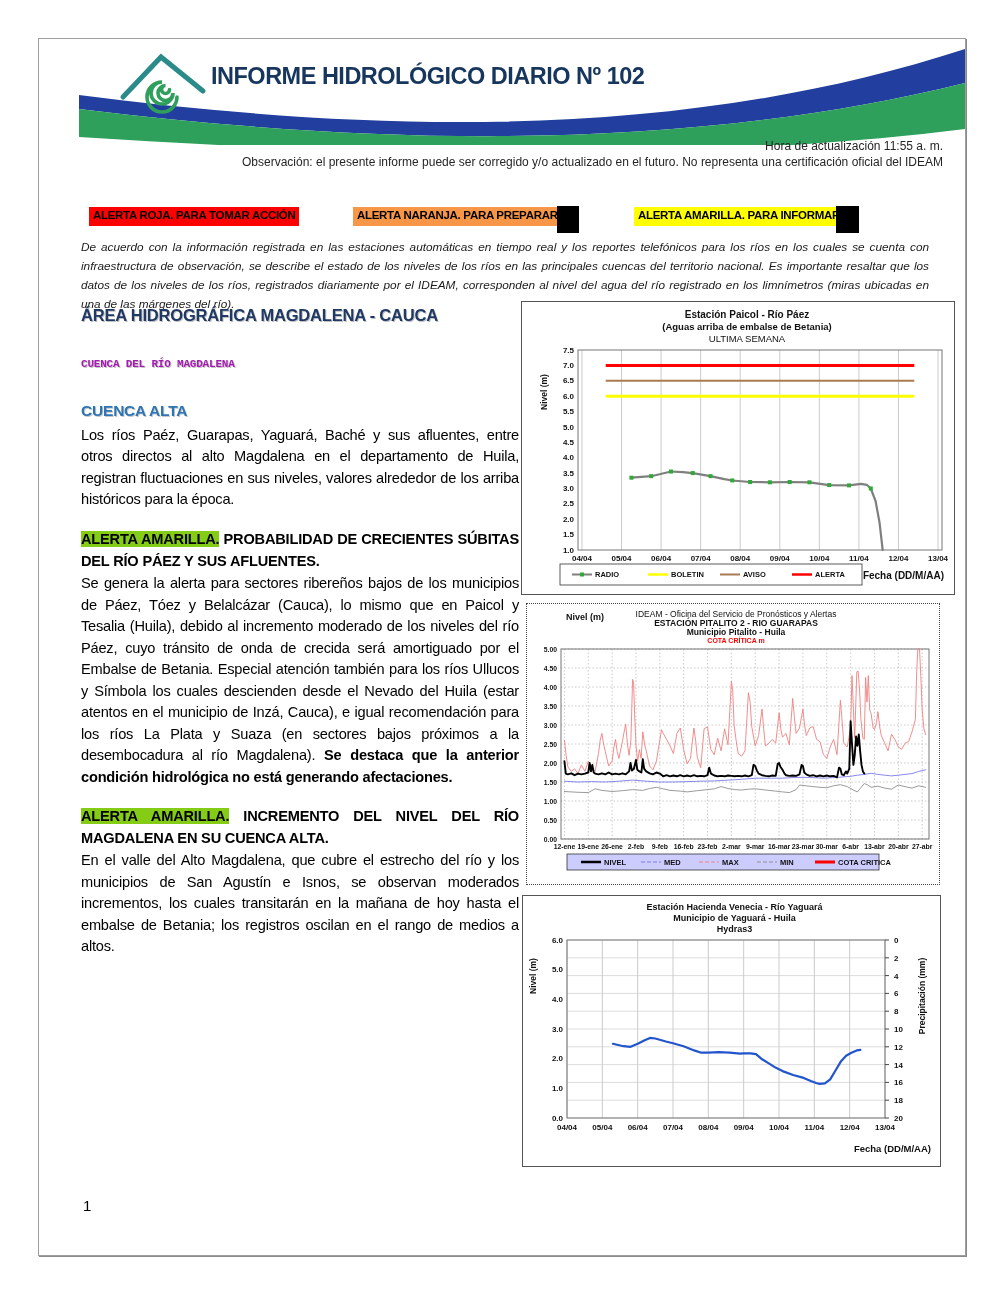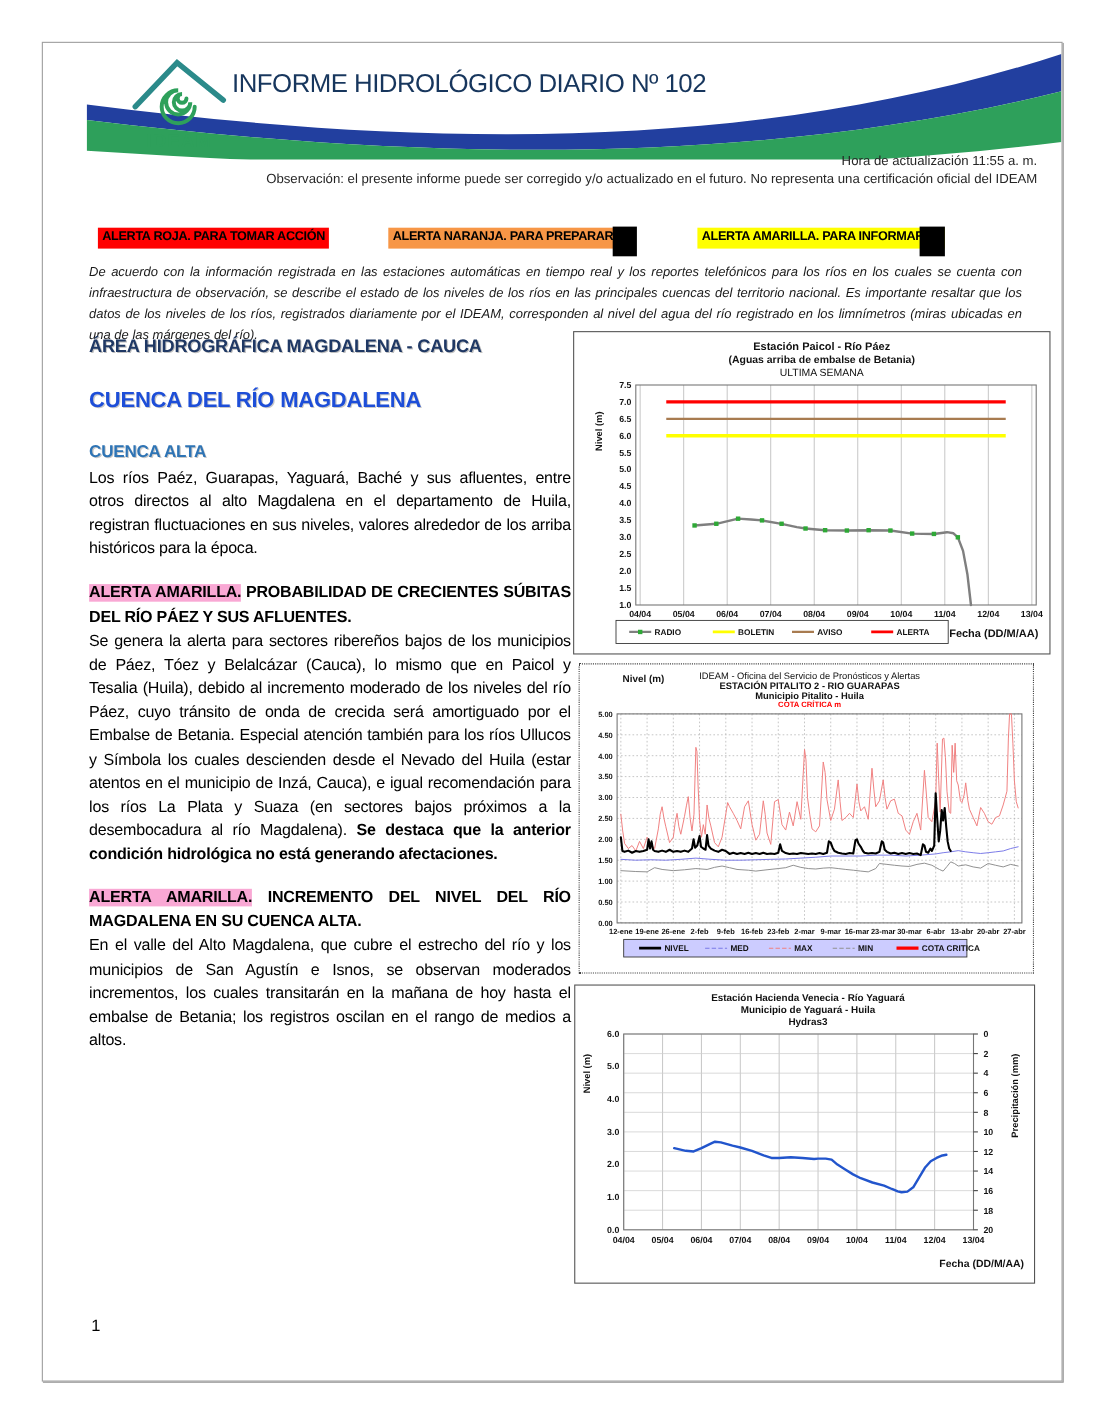--- a/index.html
+++ b/index.html
@@ -1,30 +1,30 @@
 <!DOCTYPE html>
 <html><head>
 <meta charset="utf-8">
 <style>
   html,body{margin:0;padding:0;background:#ffffff;}
   body{width:1000px;height:1293px;position:relative;font-family:"Liberation Sans",sans-serif;color:#111;}
   .page{position:absolute;left:38px;top:38px;width:926px;height:1216px;background:#fff;border:1px solid #9e9e9e;box-shadow:1px 1px 0 #8a8a8a;overflow:hidden;}
   .hdr-svg{position:absolute;left:0;top:0;}
   .logo{position:absolute;left:72px;top:6px;}
-  .doc-title{position:absolute;left:172px;top:24px;width:600px;font-size:23.5px;font-weight:normal;color:#17365D;letter-spacing:-0.5px;}
+  .doc-title{position:absolute;left:172px;top:24px;width:600px;font-size:23.5px;font-weight:bold;color:#17365D;letter-spacing:-0.5px;}
   .date-block{position:absolute;right:22px;top:100px;text-align:right;font-size:12px;color:#262626;line-height:1.32;width:880px;}
   .banner{position:absolute;top:168px;height:15px;padding:2px 4px;font-size:11.5px;font-weight:bold;color:#000;white-space:nowrap;letter-spacing:-0.3px;}
   .blackbox{position:absolute;background:#000;}
   .intro{position:absolute;left:42px;top:199px;width:848px;font-size:11.8px;font-style:italic;line-height:1.6;color:#1a1a1a;text-align:justify;}
   .col{position:absolute;left:42px;width:438px;text-align:justify;font-size:14.6px;line-height:21.5px;letter-spacing:-0.2px;color:#000;}
   .h1{font-size:16.5px;font-weight:bold;color:#1F3864;text-shadow:1px 1px 0 #c0c0c0;margin:0 0 27px 0;letter-spacing:-0.2px;text-align:left;}
-  .h2{font-size:20px;font-weight:bold;color:#1d4ed8;text-shadow:1px 1px 0 #c8c8c8;margin:0 0 25px 0;text-align:left;}
+  .h2{font-size:11px;font-weight:bold;color:#a21caf;text-shadow:1px 1px 0 #c8c8c8;margin:0 0 25px 0;text-align:left;font-family:Liberation Mono, monospace;}
   .h3{font-size:15.5px;font-weight:bold;color:#2E74B5;text-shadow:1px 1px 0 #c8c8c8;margin:16px 0 3px 0;text-align:left;}
   .alert-head{font-weight:bold;margin:0 0 1px 0;}
-  .alert-tag{background:#f9a8d4;}
+  .alert-tag{background:#84cc16;}
   .boldnote{font-weight:bold;}
   p{margin:0;}
   .chart{position:absolute;background:#fff;border:1px solid #555;}
   .chart.dotted{border:1px dotted #444;}
   .pagenum{position:absolute;left:44px;top:1158px;font-size:15px;color:#000;}
   svg text{font-family:"Liberation Sans",sans-serif;}
 </style>
 </head>
 <body>
 

